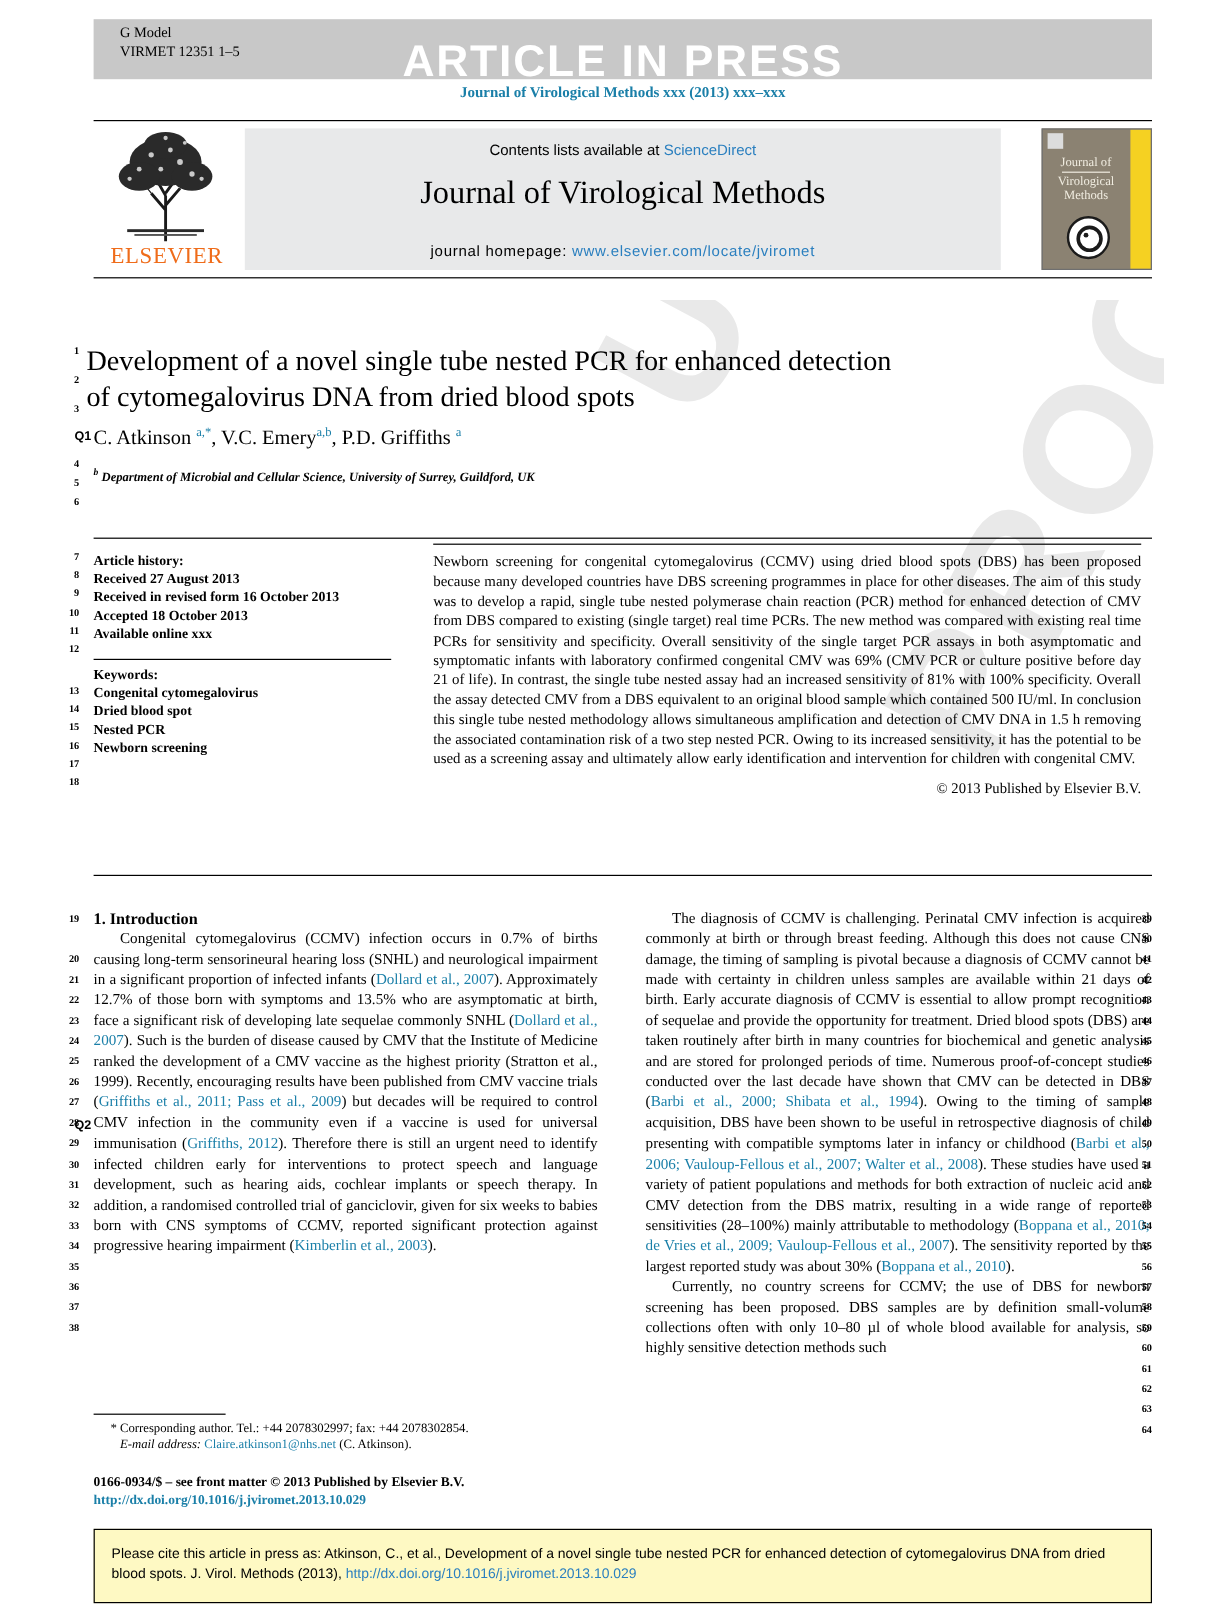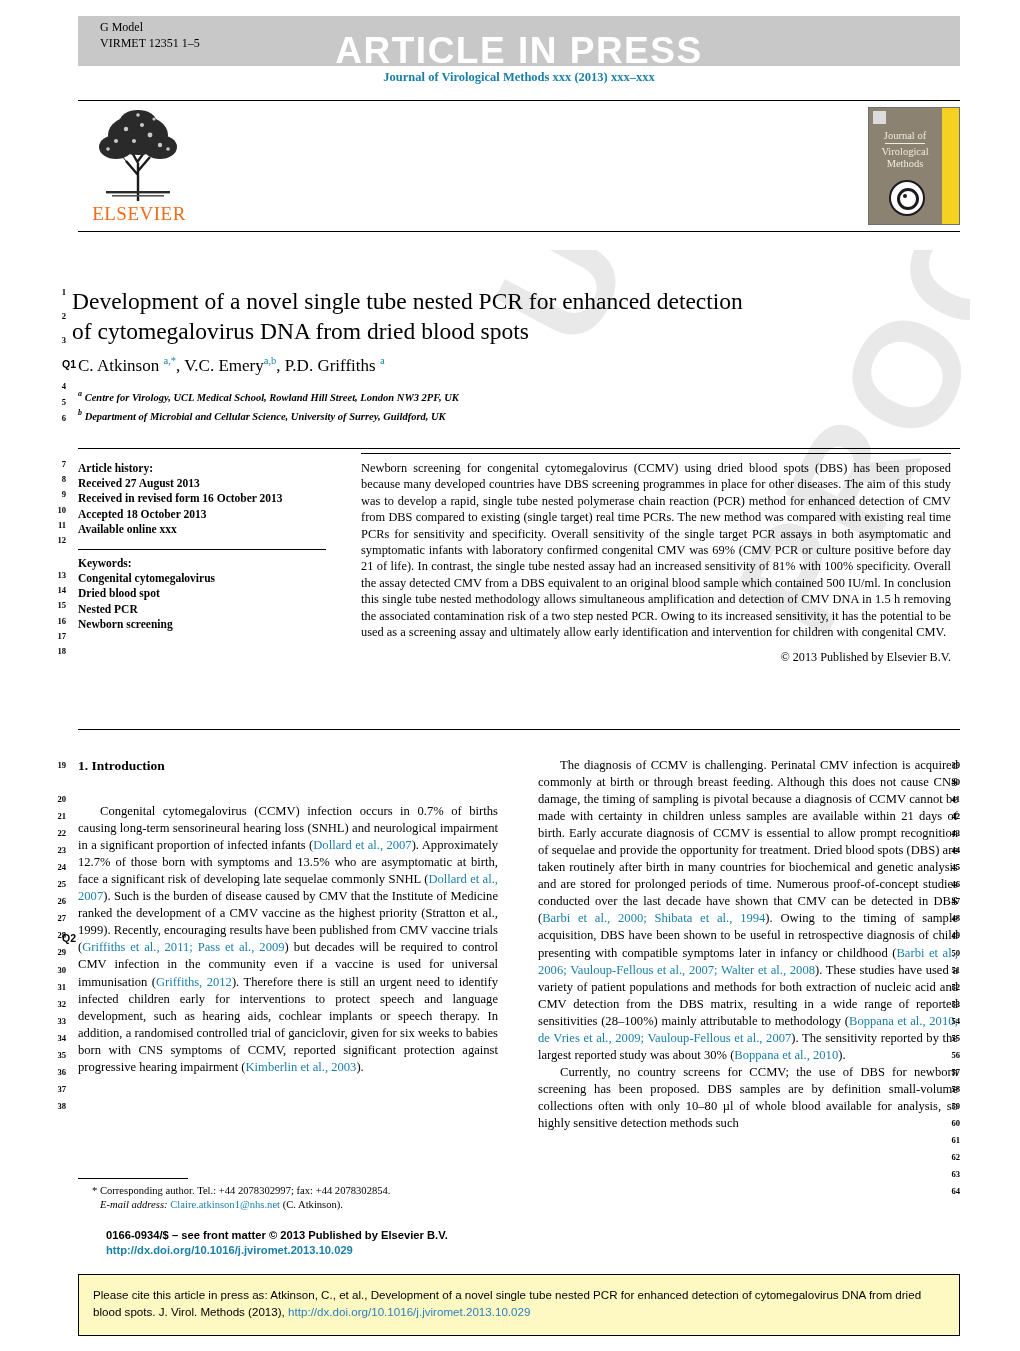--- a/index.html
+++ b/index.html
@@ -327,21 +327,21 @@
     font-family: "Liberation Serif", serif;
     font-size: 12.6px;
     line-height: 17.05px;
     text-align: justify;
   }
   .col.left  { left: 78px; }
   .col.right { left: 538px; }
   .sec-head {
     font-weight: bold;
     font-size: 13.5px;
-    margin-bottom: 29px;
+    margin-bottom: 0;
   }
   .col p { margin: 0; text-indent: 22px; }
   .ref { color: #1a7fa8; }
 
   
   .lnums {
     position: absolute;
     font-family: "Liberation Serif", serif;
     font-weight: bold;
     font-size: 8.6px;
@@ -370,25 +370,24 @@
   .footnote .fnrule {
     border-top: 1px solid #000;
     width: 110px;
     margin-bottom: 5px;
   }
   .footnote .ital { font-style: italic; }
   .imprint {
     position: absolute;
     left: 78px;
     top: 1228px;
-    font-family: Liberation Sans, sans-serif;
+    font-family: Liberation Serif, serif;
     font-weight: bold;
     font-size: 11.2px;
     line-height: 15px;
-    margin-left: 28px;
   }
   .imprint .doi { color: #1a7fa8; font-weight: bold; }
 
   
   .citebox {
     position: absolute;
     left: 78px;
     top: 1274px;
     width: 882px;
     height: 62px;
@@ -453,38 +452,46 @@
               <circle cx="82" cy="44" r="1.8"></circle>
           <circle cx="52" cy="10" r="1.8"></circle>
               <circle cx="68" cy="14" r="1.6"></circle>
         </g>
         <rect x="20" y="86" width="64" height="2.4" fill="#2a2a2a"></rect>
         <rect x="26" y="90" width="52" height="1.6" fill="#555"></rect>
       </svg>
       <div class="els-word">ELSEVIER</div>
     </div>
 
+    <div class="mast-grey">
+      <div class="mast-contents">
+        <span>Contents lists available at </span><span class="sd">ScienceDirect</span>
+      </div>
+      <div class="mast-title">Journal of Virological Methods</div>
+      <div class="mast-home">
+        <span>journal homepage: </span><span class="url">www.elsevier.com/locate/jviromet</span>
+      </div>
+    </div>
 
     <div class="cover">
       <div class="stripe"></div>
       <div class="corner"></div>
       <div class="ctitle">
         <div>Journal of</div>
         <div class="rule"></div>
         <div>Virological</div>
         <div>Methods</div>
       </div>
       <div class="disc"></div>
     </div>
   </div>
 
   <div class="title">Development of a novel single tube nested PCR for enhanced detection of cytomegalovirus DNA from dried blood spots</div>
   <div class="authors">C. Atkinson <sup>a,*</sup>, V.C. Emery<sup>a,b</sup>, P.D. Griffiths <sup>a</sup></div>
   <div class="affil">
-    <div><sup>a</sup> <span>Centre for Virology, UCL Medical School, Rowland Hill Street, London NW3 2PF, UK</span></div>
     <div><sup>b</sup> <span>Department of Microbial and Cellular Science, University of Surrey, Guildford, UK</span></div>
   </div>
 
   <div class="lnums l1">
     <div>1</div>
     <div>2</div>
     <div>3</div>
   </div>
   <div class="qtag" style="left:62px; top:358px;">Q1</div>
   <div class="lnums" style="left:44px; top:381px;">

